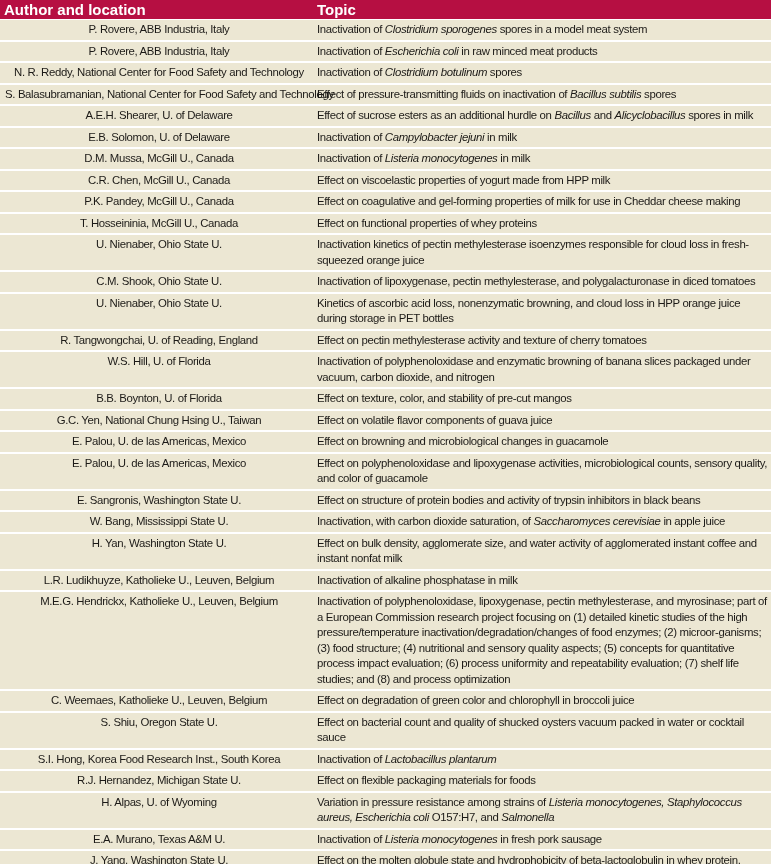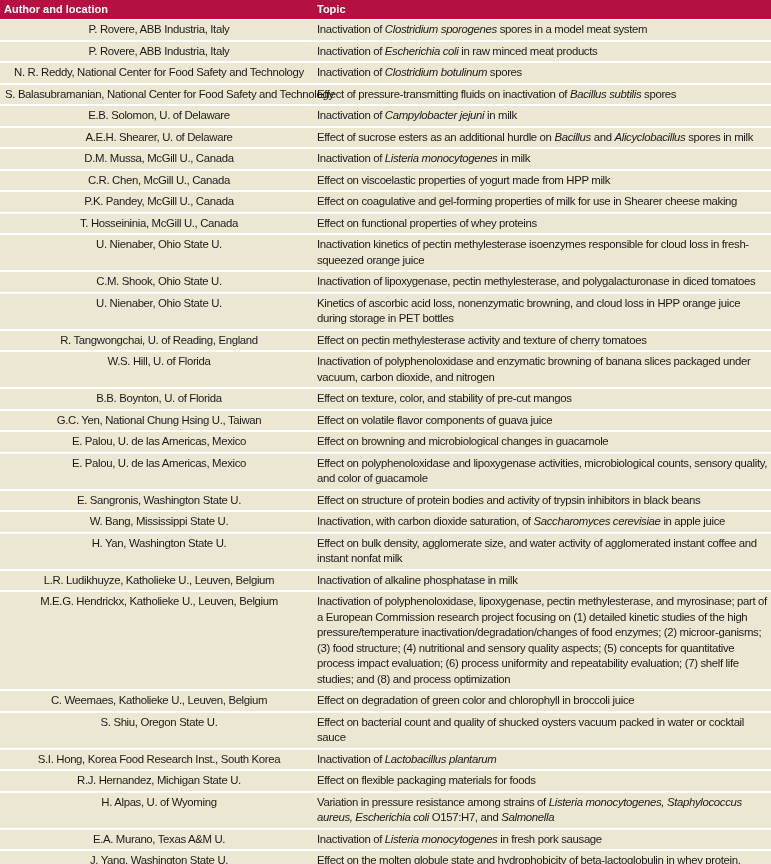--- a/index.html
+++ b/index.html
@@ -4,21 +4,21 @@
 <style>
   html, body { margin: 0; padding: 0; }
   body {
     width: 771px; height: 864px; overflow: hidden;
     background: #ece7d3;
     font-family: "Liberation Sans", sans-serif;
   }
   .table { width: 771px; }
   .hdr {
     display: flex; height: 19px; background: #b60f42; color: #ffffff;
-    font-weight: bold; font-size: 11px; line-height: 19px;
+    font-weight: bold; font-size: 15px; line-height: 19px;
     border-bottom: 1px solid #ffffff;
   }
   .hdr .c1 { width: 313px; padding-left: 4px; box-sizing: border-box; }
   .hdr .c2 { padding-left: 4px; }
   .row {
     display: flex; border-bottom: 2px solid #ffffff;
     font-size: 11.4px; line-height: 15.5px; color: #1c1a17;
     letter-spacing: -0.35px;
   }
   .row .c1 { width: 313px; padding: 2px 0 2px 5px; box-sizing: border-box; white-space: nowrap; text-align: center; }
@@ -44,38 +44,38 @@
       </div>
       <div class="row">
         <div class="c1">N. R. Reddy, National Center for Food Safety and Technology</div>
         <div class="c2"><span>Inactivation of </span><i>Clostridium botulinum</i><span> spores</span></div>
       </div>
       <div class="row">
         <div class="c1">S. Balasubramanian, National Center for Food Safety and Technology</div>
         <div class="c2"><span>Effect of pressure-transmitting fluids on inactivation of </span><i>Bacillus subtilis</i><span>  spores</span></div>
       </div>
       <div class="row">
+        <div class="c1">A.E.H. Shearer, U. of Delaware</div>
+        <div class="c2"><span>Effect of sucrose esters as an additional hurdle on </span><i>Bacillus</i><span> and </span><i>Alicyclobacillus</i><span> spores in milk</span></div>
+      </div>
+      <div class="row">
         <div class="c1">E.B. Solomon, U. of Delaware</div>
         <div class="c2"><span>Inactivation of </span><i>Campylobacter jejuni</i><span> in milk</span></div>
-      </div>
-      <div class="row">
-        <div class="c1">A.E.H. Shearer, U. of Delaware</div>
-        <div class="c2"><span>Effect of sucrose esters as an additional hurdle on </span><i>Bacillus</i><span> and </span><i>Alicyclobacillus</i><span> spores in milk</span></div>
       </div>
       <div class="row">
         <div class="c1">D.M. Mussa, McGill U., Canada</div>
         <div class="c2"><span>Inactivation of </span><i>Listeria monocytogenes</i><span> in milk</span></div>
       </div>
       <div class="row">
         <div class="c1">C.R. Chen, McGill U., Canada</div>
         <div class="c2"><span>Effect on viscoelastic properties of yogurt made from HPP milk</span></div>
       </div>
       <div class="row">
         <div class="c1">P.K. Pandey, McGill U., Canada</div>
-        <div class="c2"><span>Effect on coagulative and gel-forming properties of milk for use in Shearer cheese making</span></div>
+        <div class="c2"><span>Effect on coagulative and gel-forming properties of milk for use in Cheddar cheese making</span></div>
       </div>
       <div class="row">
         <div class="c1">T. Hosseininia,  McGill U., Canada</div>
         <div class="c2"><span>Effect on functional properties of whey proteins</span></div>
       </div>
       <div class="row">
         <div class="c1">U. Nienaber, Ohio State U.</div>
         <div class="c2"><span>Inactivation kinetics of pectin methylesterase isoenzymes responsible for cloud loss in fresh-squeezed orange juice</span></div>
       </div>
       <div class="row">

